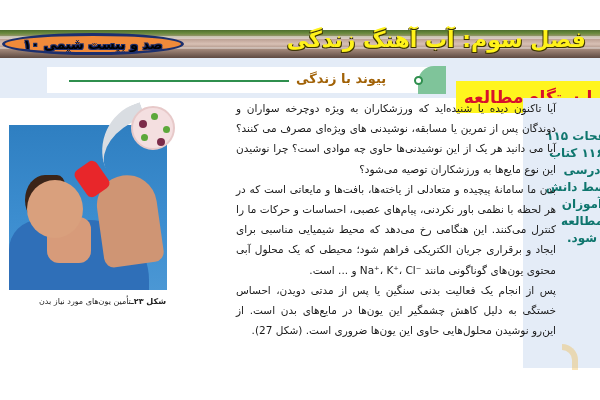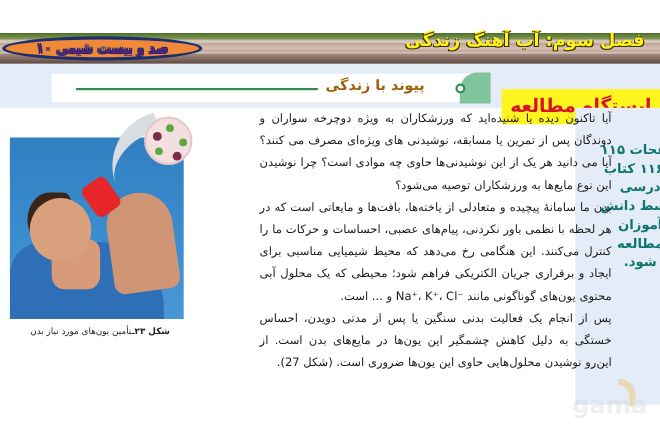--- a/index.html
+++ b/index.html
@@ -19,26 +19,26 @@
       content: ""; position: absolute; left: 0; right: 0; top: 17px; height: 2px;
       background: rgba(255,255,255,0.35);
     }
     .book-badge {
       position: absolute; left: 2px; top: 33px; width: 182px; height: 22px;
       background: #f08a3a; border: 3px solid #1c2f6e; border-radius: 50%;
       display: flex; align-items: center; justify-content: center; direction: rtl;
       z-index: 3;
     }
     .book-badge span {
-      color: #701a75; font-weight: normal; font-size: 13px;
+      color: #000000; font-weight: bold; font-size: 13px;
       text-shadow: 1px 1px 0 #1c2f6e, -1px -1px 0 #1c2f6e, 1px -1px 0 #1c2f6e, -1px 1px 0 #1c2f6e;
     }
     .chapter-title {
       position: absolute; right: 14px; top: 27px; direction: rtl;
-      color: #fff21a; font-weight: bold; font-size: 16px; z-index: 3;
+      color: #fff21a; font-weight: bold; font-size: 22px; z-index: 3;
       text-shadow: 1px 1px 0 #3b3300, -1px 1px 0 #3b3300;
       white-space: nowrap;
     }
 
     .subhead-strip {
       position: absolute; left: 0; top: 58px; width: 600px; height: 40px;
       background: #e4ecf7;
     }
     .link-box {
       position: absolute; left: 47px; top: 67px; width: 396px; height: 26px;
@@ -116,21 +116,21 @@
     }
     .molecule i {
       position: absolute; width: 7px; height: 7px; border-radius: 50%; background: #5ca83a;
     }
     .molecule b {
       position: absolute; width: 8px; height: 8px; border-radius: 50%; background: #7b2c4a;
     }
 
     .caption {
       position: absolute; left: 16px; top: 297px; width: 150px; direction: rtl;
-      font-size: 8px; color: #222; white-space: nowrap; text-align: center;
+      font-size: 8px; color: #222; white-space: nowrap; text-align: right;
     }
     .caption .fig { font-weight: bold; }
 
     .body-text {
       position: absolute; left: 192px; top: 98px; width: 320px; direction: rtl;
       font-size: 10.5px; color: #1a1a1a; line-height: 20.2px; text-align: justify; margin-left: 44px;
     }
     .body-text p { margin: 0; }
 
     .watermark {
@@ -188,14 +188,13 @@
 </div>
 
 <div class="body-text">
   <p>آیا تاکنون دیده یا شنیده‌اید که ورزشکاران به ویژه دوچرخه سواران و دوندگان پس از تمرین یا مسابقه، نوشیدنی های ویژه‌ای مصرف می کنند؟ آیا می دانید هر یک از این نوشیدنی‌ها حاوی چه موادی است؟ چرا نوشیدن این نوع مایع‌ها به ورزشکاران توصیه می‌شود؟</p>
   <p>بدن ما سامانهٔ پیچیده و متعادلی از یاخته‌ها، بافت‌ها و مایعاتی است که در هر لحظه با نظمی باور نکردنی، پیام‌های عصبی، احساسات و حرکات ما را کنترل می‌کنند. این هنگامی رخ می‌دهد که محیط شیمیایی مناسبی برای ایجاد و برقراری جریان الکتریکی فراهم شود؛ محیطی که یک محلول آبی محتوی یون‌های گوناگونی مانند ‎Na⁺، K⁺، Cl⁻‎ و ... است.</p>
   <p>پس از انجام یک فعالیت بدنی سنگین یا پس از مدتی دویدن، احساس خستگی به دلیل کاهش چشمگیر این یون‌ها در مایع‌های بدن است. از این‌رو نوشیدن محلول‌هایی حاوی این یون‌ها ضروری است. (شکل 27).</p>
 </div>
 
 <div class="watermark">
   <div class="arc"></div>
-  <div class="word">gama</div>
 </div>
 
 </body></html>

